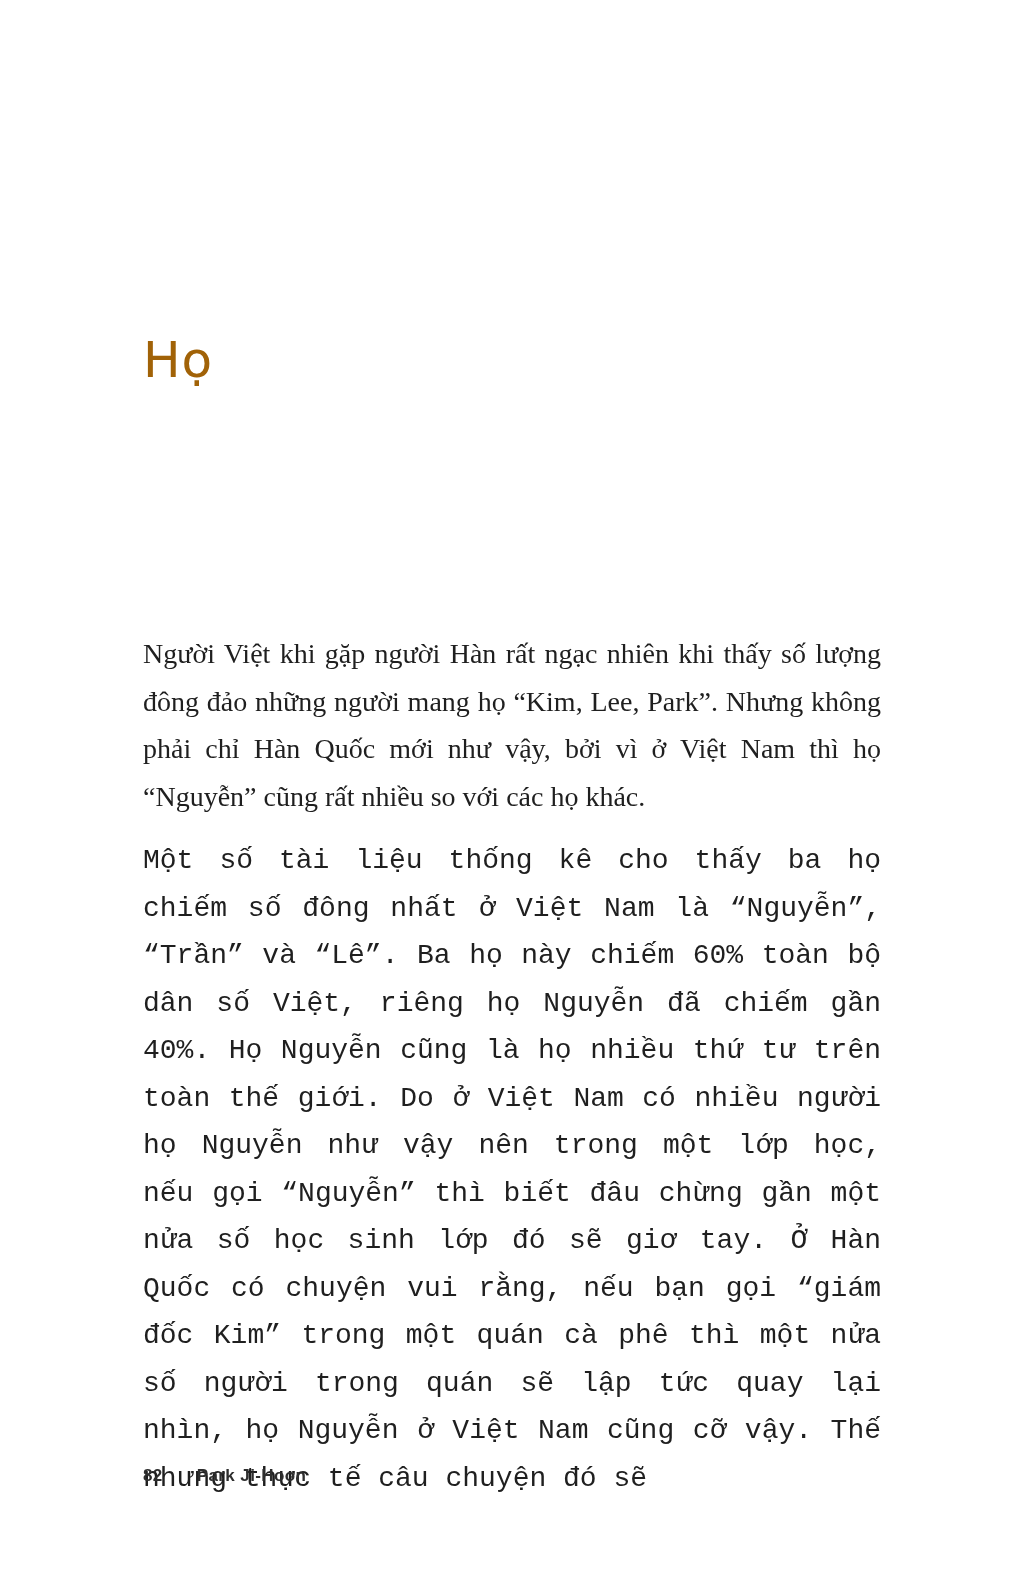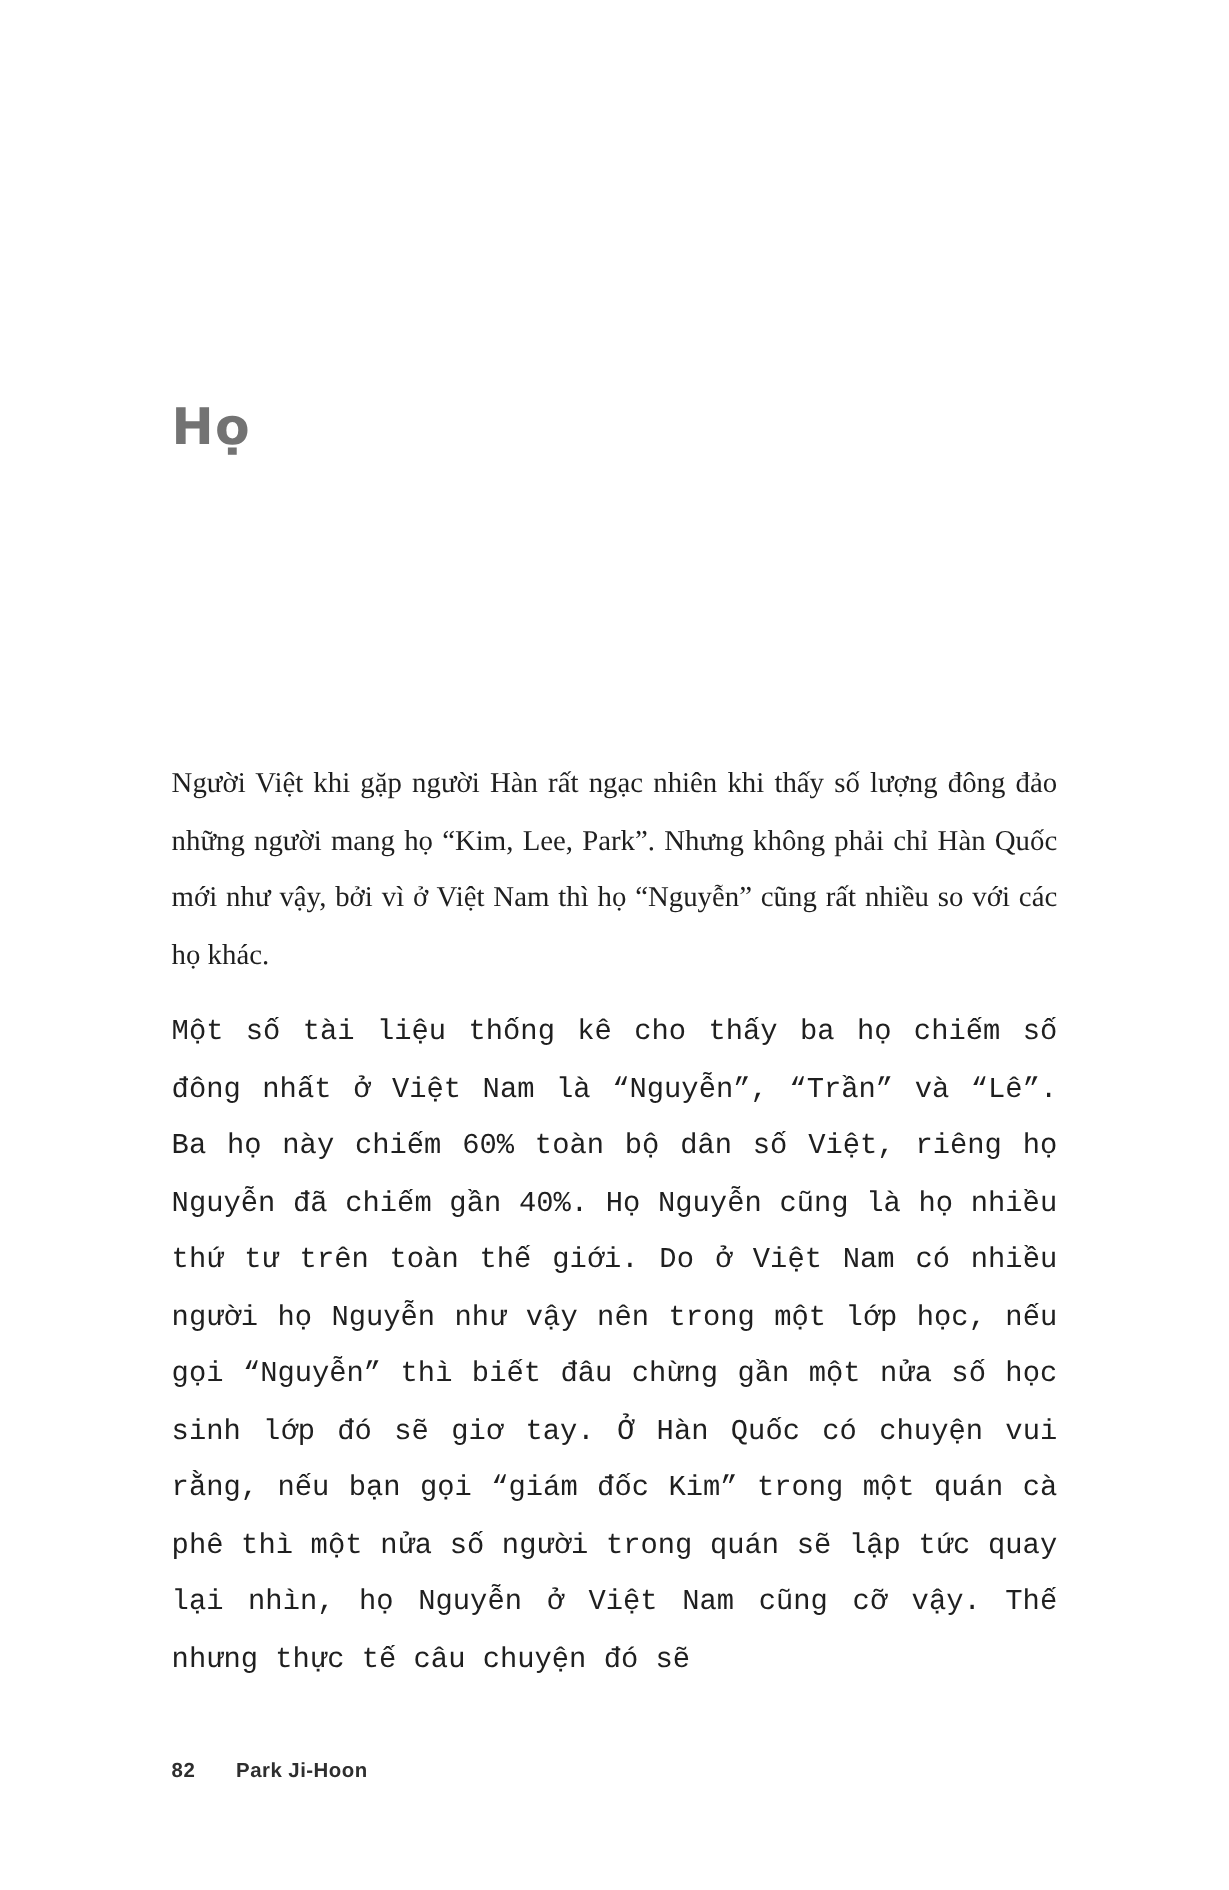--- a/index.html
+++ b/index.html
@@ -14,33 +14,33 @@
       background: #ffffff;
       overflow: hidden;
       font-family: "Liberation Serif", serif;
     }
     .chapter-title {
       position: absolute;
       left: 143px;
       top: 333px;
       margin: 0;
       font-family: "DejaVu Sans", sans-serif;
-      font-weight: 700;
-      font-size: 42px;
+      font-weight: 400;
+      font-size: 50px;
       line-height: 1.1;
-      color: #737373;
+      color: #a16207;
       letter-spacing: 1px;
     }
     .body-text {
       position: absolute;
       left: 143px;
       top: 630px;
       width: 738px;
       font-family: "Liberation Serif", serif;
-      font-size: 24px;
+      font-size: 28px;
       line-height: 47.5px;
       color: #1f1f1f;
       text-align: justify;
     }
     .body-text p {
       margin: 0 0 17px 0;
       text-justify: inter-word;
     }
     .body-text p:last-child {
       margin-bottom: 0;

